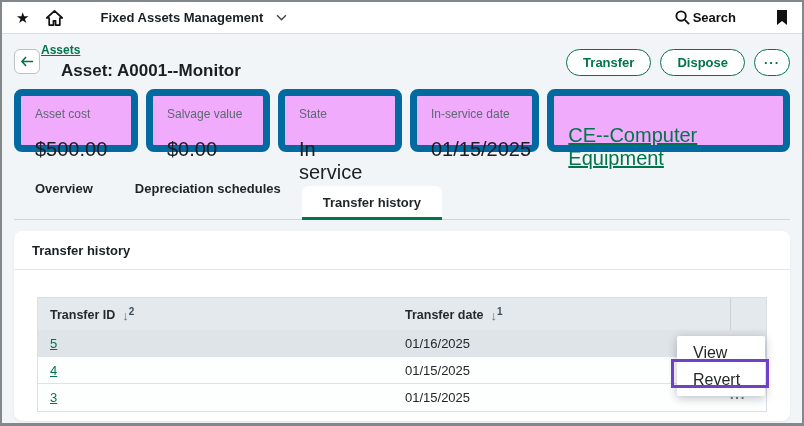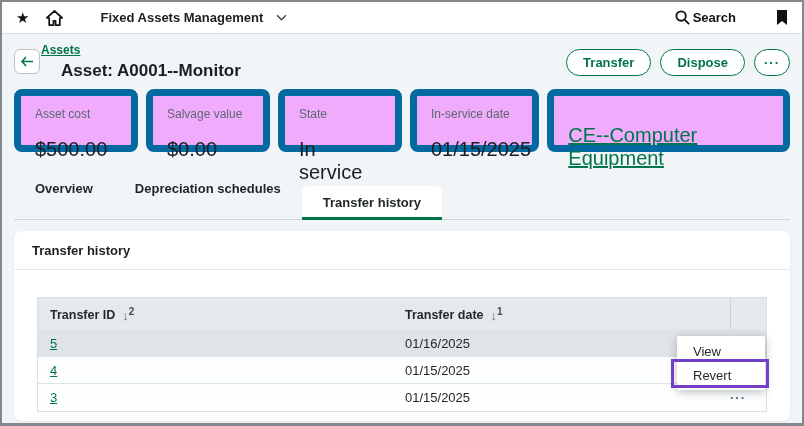--- a/index.html
+++ b/index.html
@@ -90,21 +90,21 @@
   .row-menu-btn{
     background:none; border:none; color:#5b7282; font-size:13px; font-weight:700;
     letter-spacing:1px; cursor:pointer; text-align:center; padding:0; line-height:1; font-family:inherit;
   }
 
   
   .ctx-menu{
     position:absolute; left:675px; top:334px; width:88px; background:#fff;
     box-shadow:0 2px 10px rgba(30,40,50,.3); border-radius:2px; padding:3px 0; z-index:5;
   }
-  .ctx-item{ font-size:13px; color:#25282a; padding:5px 16px 4px; cursor:pointer; }
+  .ctx-item{ font-size:16px; color:#25282a; padding:5px 16px 4px; cursor:pointer; }
   .revert-box{
     position:absolute; left:669px; top:357px; width:98px; height:29px;
     border:3px solid #7040c8; z-index:6; pointer-events:none;
   }
 
   svg{ display:block; }
 </style>
 </head>
 <body>
 

